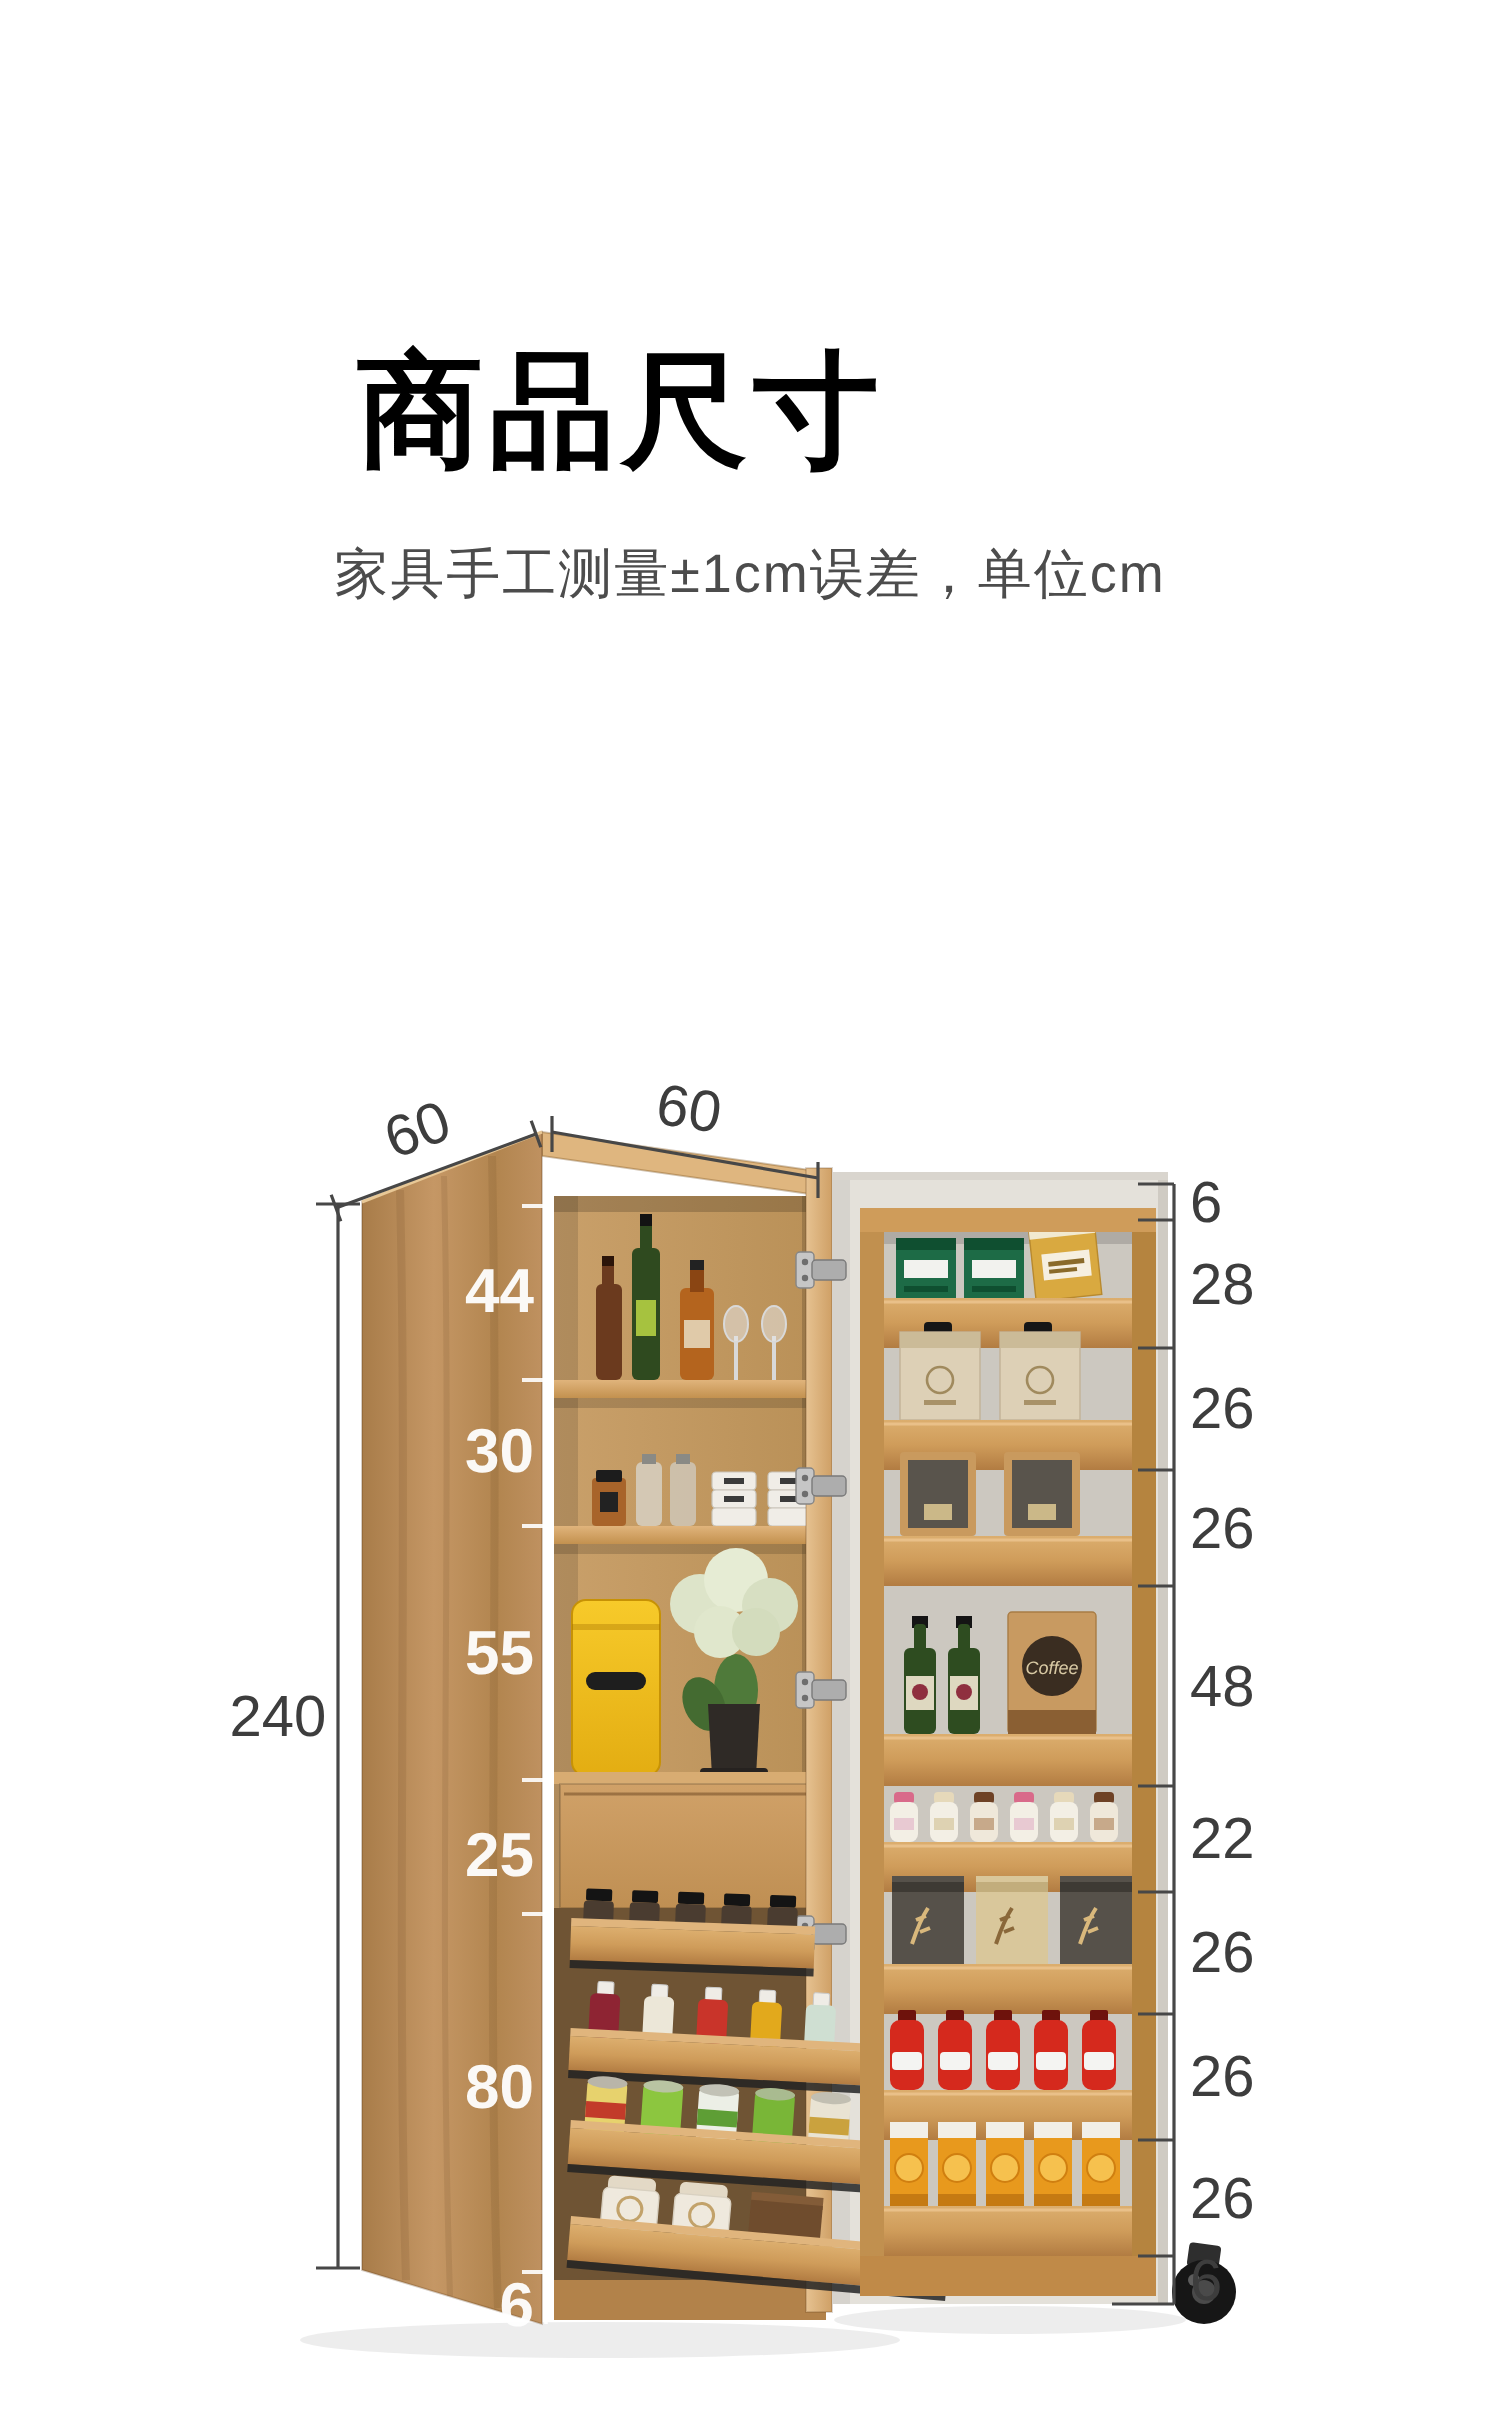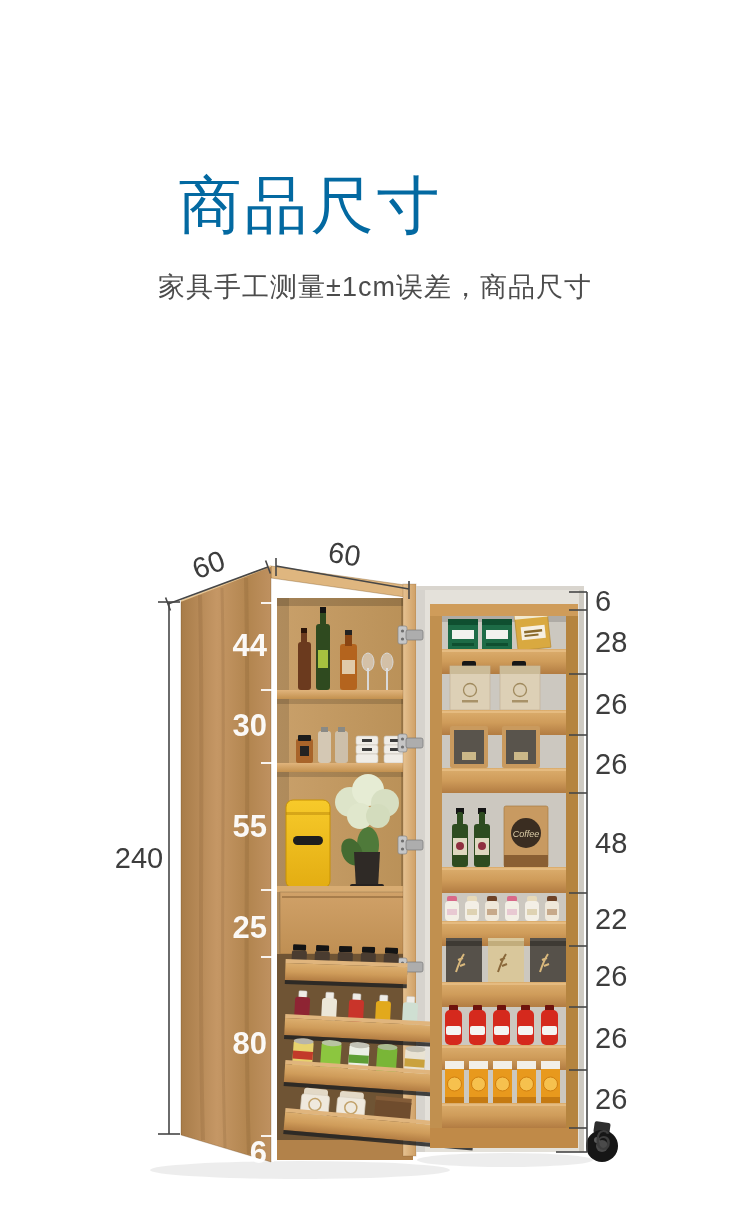--- a/index.html
+++ b/index.html
@@ -1,35 +1,35 @@
 <!DOCTYPE html>
 <html><head>
 <meta charset="utf-8">
 <style>
   html,body{margin:0;padding:0;background:#fff;}
   .page{position:relative;width:750px;height:1215px;background:#ffffff;overflow:hidden;
         font-family:"Liberation Sans",sans-serif;}
   .title{position:absolute;top:163px;left:0;width:621px;text-align:center;
-         font-size:63px;font-weight:400;letter-spacing:3px;color:#0369a1;}
+         font-size:63px;font-weight:700;letter-spacing:3px;color:#000000;}
   .subtitle{position:absolute;top:269px;left:0;width:750px;text-align:center;
             font-size:27px;color:#4c4c4c;letter-spacing:1px;}
   .info{position:absolute;top:420px;left:62px;font-size:30px;line-height:40px;color:#2e2e2e;}
   .info .b{font-weight:bold;color:#1f1f1f;}
   svg{position:absolute;top:0;left:0;}
   svg text{font-family:"Liberation Sans",sans-serif;}
   .dim{fill:#3d3d3d;font-size:29px;}
   .dimw{fill:#ffffff;font-size:31px;font-weight:bold;opacity:.95;}
 </style>
 </head>
 <body>
 
 <div class="page">
 
   <div class="title">商品尺寸</div>
-  <div class="subtitle">家具手工测量±1cm误差，商品尺寸</div>
+  <div class="subtitle">家具手工测量±1cm误差，单位cm</div>
 
 
   <svg width="750" height="1215" viewBox="0 0 750 1215">
     <defs>
       <linearGradient id="gSide" x1="0" y1="0" x2="1" y2="0">
         <stop offset="0" stop-color="#a87c49"></stop>
           <stop offset=".4" stop-color="#c59765"></stop>
         <stop offset=".75" stop-color="#b2854f"></stop>
           <stop offset="1" stop-color="#bf9160"></stop>
       </linearGradient>

